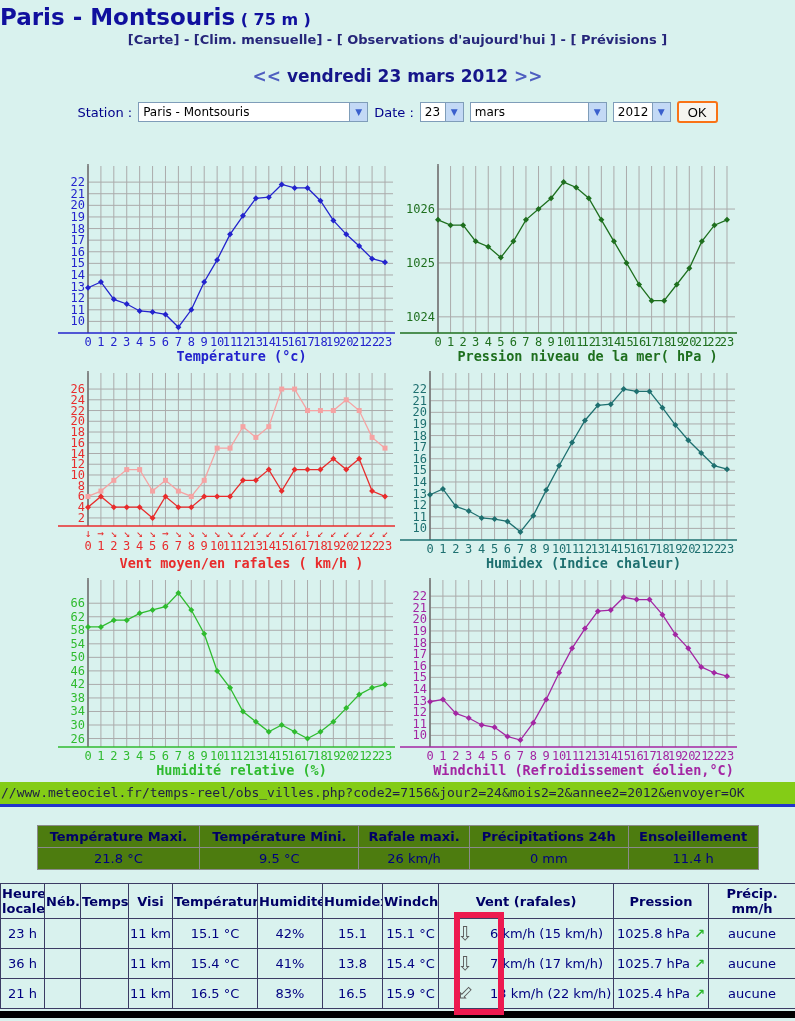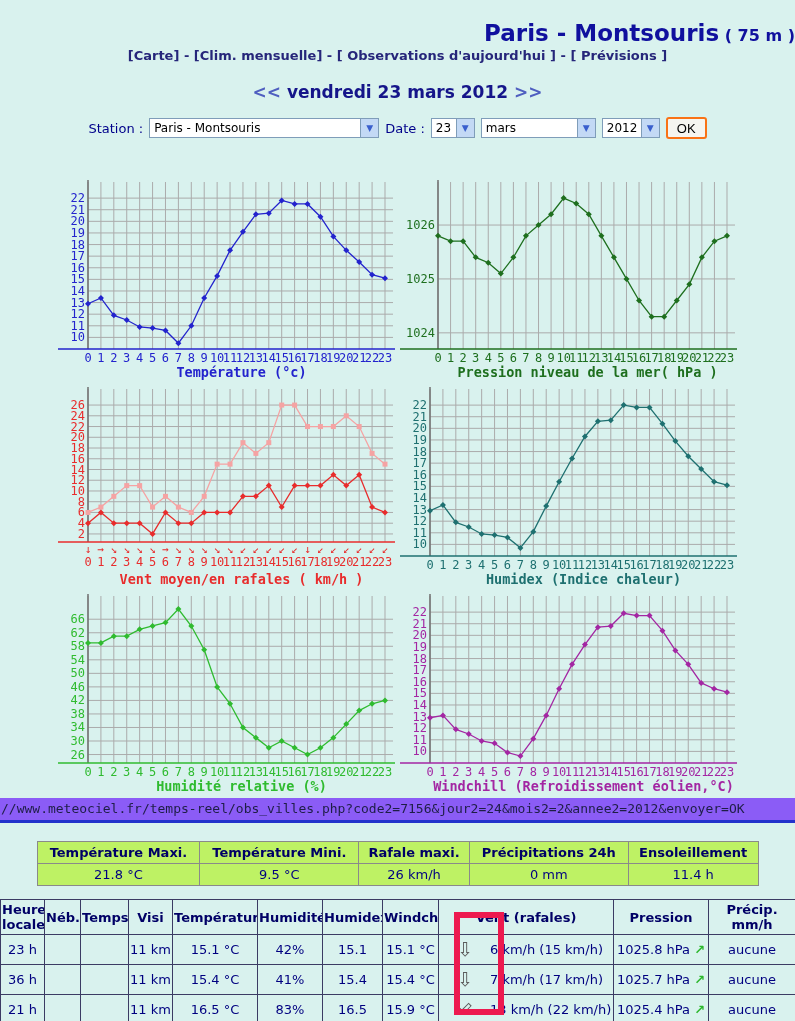--- a/index.html
+++ b/index.html
@@ -3,38 +3,38 @@
 <meta charset="utf-8">
 <style>
   html,body{margin:0;padding:0;}
   body{
     width:795px;height:1021px;overflow:hidden;
     background:#d9f2ee;
     font-family:"DejaVu Sans", sans-serif;
     color:#000080;
     position:relative;
   }
-  .title{ text-align:right;padding-top:18px;font-weight:bold;color:#10109e;height:30px;line-height:30px;}
+  .title{ text-align:left;padding-top:2px;font-weight:bold;color:#10109e;height:30px;line-height:30px;}
   .title .main{font-size:23px;}
   .title .alt{font-size:16px;}
   .nav{ text-align:center;font-size:13px;font-weight:bold;color:#26267a;height:18px;line-height:16px;}
   .navlink{cursor:pointer;}
   .dateline{ text-align:center;margin-top:14px;height:24px;line-height:24px;font-size:17px;font-weight:bold;color:#15158a;}
   .dateline .arrow{color:#4f5fc0;font-weight:bold;cursor:pointer;padding:0 6px;}
   .formrow{ display:flex;justify-content:center;align-items:center;gap:6px;margin-top:12px;height:24px;font-size:13px;color:#00008b;}
   .xpselect{ display:inline-flex;align-items:stretch;background:#ffffff;border:1px solid #7f9db9;height:20px;box-sizing:border-box;cursor:pointer;}
   .xpselect .txt{ padding:2px 4px 0 4px;font-size:12px;color:#000;white-space:nowrap;overflow:hidden;flex:1;}
   .xpselect .btn{ width:17px;background:#c3d9f5;border-left:1px solid #7f9db9;color:#3a5fcd; display:flex;align-items:center;justify-content:center;font-size:9px;}
   .okbtn{ height:22px;box-sizing:border-box;background:#f5f5f0;border:2px solid #f97316;border-radius:3px; font-size:13px;color:#000;padding:1px 9px;cursor:pointer;}
   .charts{ margin:36px 0 0 58px; display:grid;grid-template-columns:337px 337px;column-gap:5px;row-gap:2px;}
   .chart svg{display:block;}
-  .urlbar{ margin-top:3px;height:22px;line-height:22px;background:#8b5cf6; border-bottom:3px solid #2233cc; font-family:"DejaVu Sans Mono", monospace;font-size:13px;color:#1e1e46; white-space:nowrap;overflow:hidden;padding-left:1px;}
+  .urlbar{ margin-top:3px;height:22px;line-height:22px;background:#84cc16; border-bottom:3px solid #2233cc; font-family:"DejaVu Sans Mono", monospace;font-size:13px;color:#1e1e46; white-space:nowrap;overflow:hidden;padding-left:1px;}
   table{border-collapse:collapse;}
   .summary{ margin:18px auto 0 auto;width:722px;font-size:13px;}
-  .summary th,.summary td{ border:1px solid #8a8a8a;background:#bef264;text-align:center;color:#000080;padding:2px 3px;height:17px;}
+  .summary th,.summary td{ border:1px solid #8a8a8a;background:#4d7c0f;text-align:center;color:#000080;padding:2px 3px;height:17px;}
   .summary th{font-weight:bold;color:#000066;}
   .obs{ margin:13px auto 0 auto;width:791px;font-size:13px;table-layout:fixed;}
   .obs th,.obs td{ border:1px solid #3c3c64;text-align:center;color:#000080;overflow:hidden;}
   .obs th{ font-weight:bold;color:#000066;white-space:pre-line;padding:2px 1px;height:30px;vertical-align:middle;line-height:15px;}
   .obs td{padding:6px 1px;height:17px;}
   .ventcell{display:flex;align-items:center;}
   .ventarrow{width:50px;text-align:center;font-size:19px;color:#5c5c5c;line-height:17px;}
   .ventlabel{flex:1;text-align:left;}
   .trend{color:#2db82d;font-weight:bold;font-size:13px;}
   .blackbar{ margin-top:2px;height:7px;background:#000;width:795px;}
@@ -58,21 +58,21 @@
   <span>Station :</span>
   <span class="xpselect" style="width:230px">
     <span class="txt">Paris - Montsouris</span>
     <span class="btn">▼</span>
   </span>
   <span>Date :</span>
   <span class="xpselect" style="width:44px">
     <span class="txt">23</span>
     <span class="btn">▼</span>
   </span>
-  <span class="xpselect" style="width:115px">
+  <span class="xpselect" style="width:137px">
     <span class="txt">mars</span>
     <span class="btn">▼</span>
   </span>
   <span class="xpselect" style="width:58px">
     <span class="txt">2012</span>
     <span class="btn">▼</span>
   </span>
   <button class="okbtn">OK</button>
 </div>
 
@@ -813,21 +813,21 @@
         <td>1025.8 hPa <span class="trend">↗</span></td>
         <td>aucune</td>
       </tr>
       <tr>
         <td>36 h</td>
         <td></td>
         <td></td>
         <td>11 km</td>
         <td>15.4 °C</td>
         <td>41%</td>
-        <td>15.4</td>
+        <td>13.8</td>
         <td>15.4 °C</td>
         <td>
           <div class="ventcell">
             <span class="ventarrow" style="transform: rotate(0deg);">⇩</span>
             <span class="ventlabel">7 km/h (17 km/h)</span>
           </div>
         </td>
         <td>1025.7 hPa <span class="trend">↗</span></td>
         <td>aucune</td>
       </tr>

